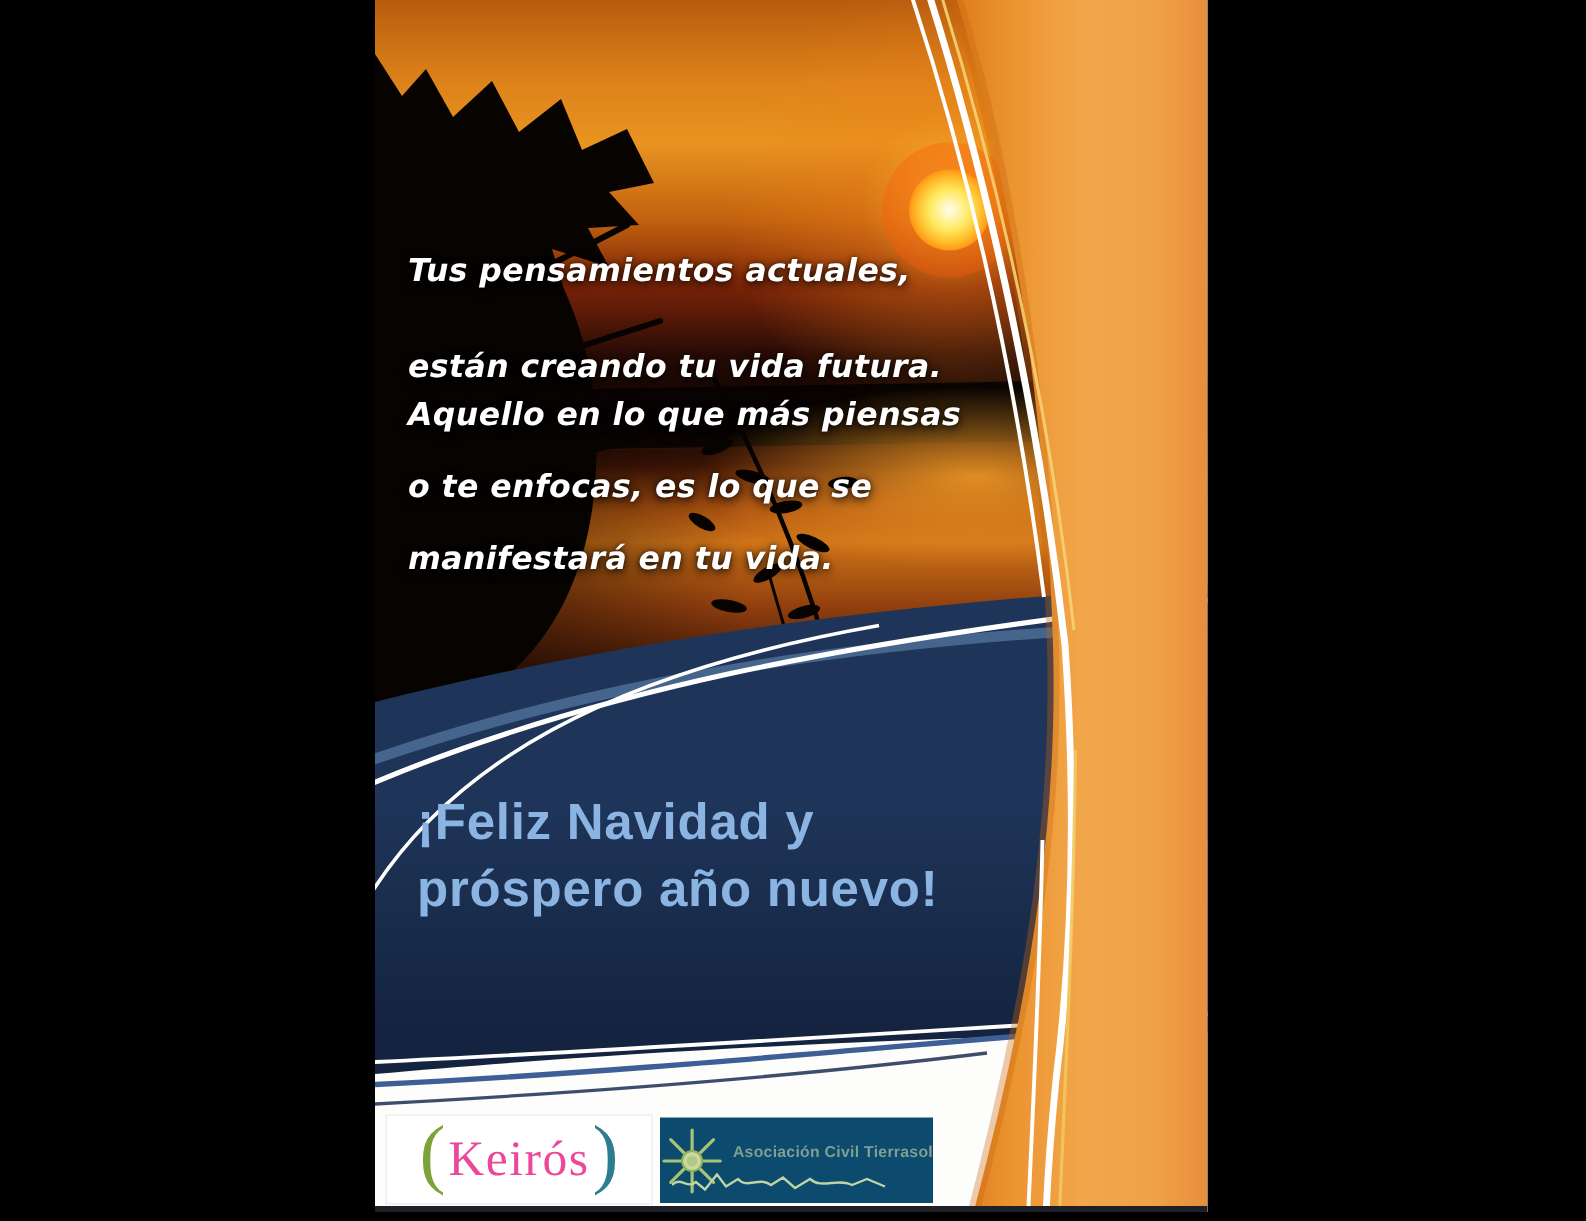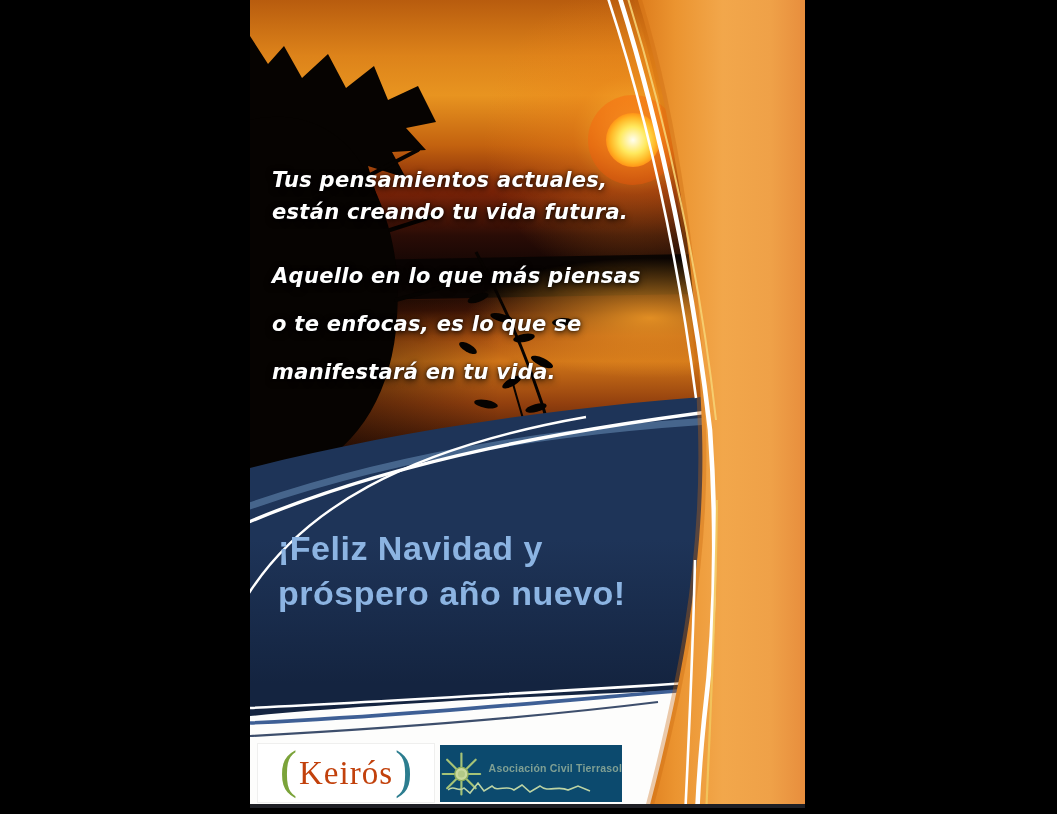--- a/index.html
+++ b/index.html
@@ -6,34 +6,34 @@
   .stage{position:relative;width:1057px;height:814px;background:#000;overflow:hidden;
          font-family:"Liberation Sans",sans-serif;}
   .card{position:absolute;left:250px;top:0;width:555px;height:808px;background:#fdfdfc;overflow:hidden;}
   .layer{position:absolute;left:0;top:0;}
 
   
   .quote-line{position:absolute;left:22px;width:430px;color:#ffffff;
     font-family:"DejaVu Sans",sans-serif;font-style:italic;font-weight:700;
     font-size:21px;letter-spacing:.3px;white-space:nowrap;z-index:3;
     text-shadow:0 2px 7px rgba(0,0,0,.85),0 0 3px rgba(0,0,0,.55);}
-  .ql0{top:168px;} .ql1{top:200px;} .ql2{top:264px;} .ql3{top:312px;} .ql4{top:360px;}
+  .ql0{top:168px;} .ql1{top:232px;} .ql2{top:264px;} .ql3{top:312px;} .ql4{top:360px;}
 
   
   .greeting{position:absolute;left:28px;top:526px;width:440px;text-align:left;z-index:5;
     color:#8cb4e2;font-weight:700;font-size:34px;line-height:45px;letter-spacing:.5px;}
 
   
   .keiros-box{position:absolute;left:8px;top:744px;width:176px;height:58px;background:#ffffff;
     box-shadow:0 0 0 1px #efefee;display:flex;align-items:center;justify-content:center;z-index:5;
     font-family:"Liberation Serif",serif;}
   .keiros-paren{font-size:52px;line-height:52px;font-weight:400;position:relative;top:-3px;}
   .paren-open{color:#7ba33a;margin-right:2px;}
   .paren-close{color:#2c7d8f;margin-left:2px;}
-  .keiros-name{font-size:33px;color:#c2410c;letter-spacing:1px;}
+  .keiros-name{font-size:33px;color:#ec4899;letter-spacing:1px;}
 
   .tierrasol-box{position:absolute;left:190px;top:745px;width:182px;height:57px;background:#0c4a6e;
     display:flex;align-items:center;z-index:5;}
   .tierrasol-text{font-size:10.5px;font-weight:700;color:#7f9f93;letter-spacing:.2px;margin-left:4px;
     position:relative;top:-6px;white-space:nowrap;}
   .tierrasol-wave{position:absolute;left:8px;top:36px;}
 
   .card-bottom-line{position:absolute;left:0;top:804px;width:555px;height:4px;background:#1f2026;z-index:9;}
 
   .z1{z-index:1;} .z4{z-index:4;} .z6{z-index:6;}

